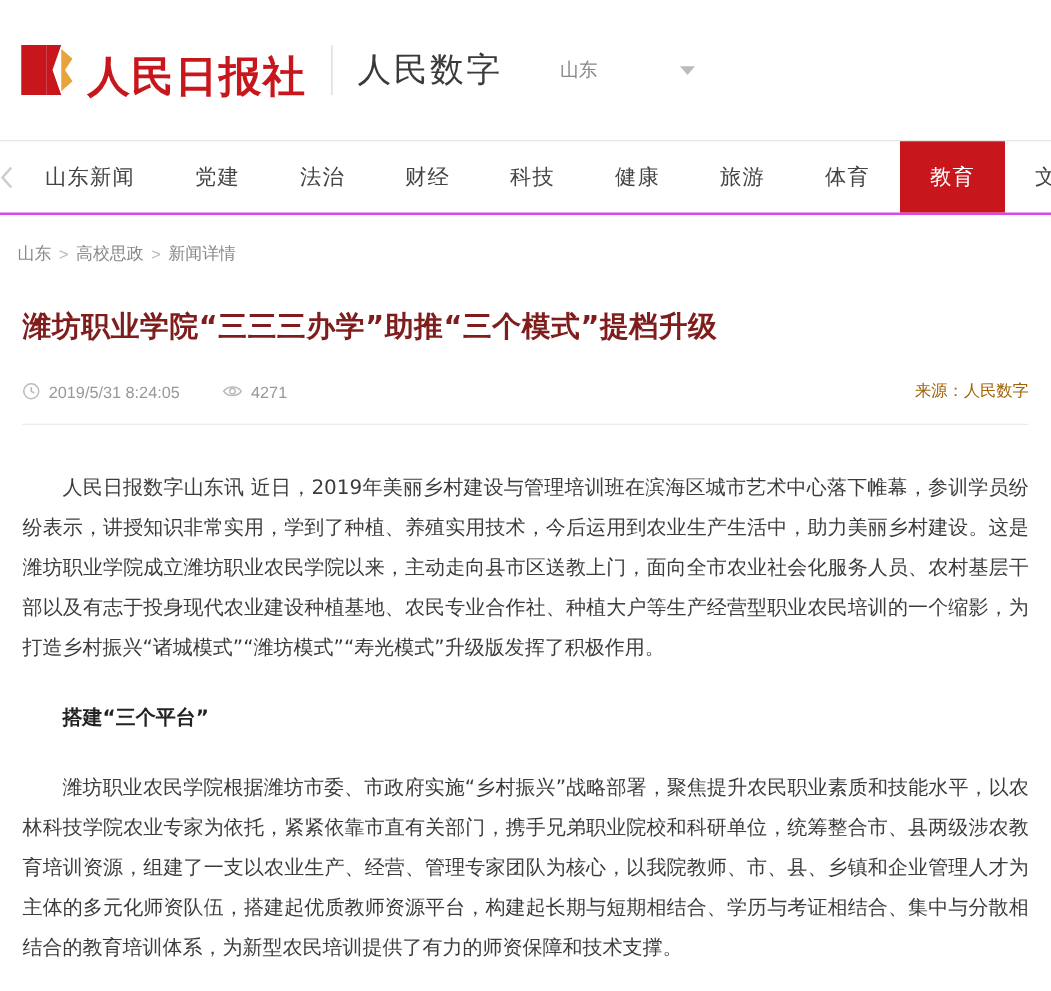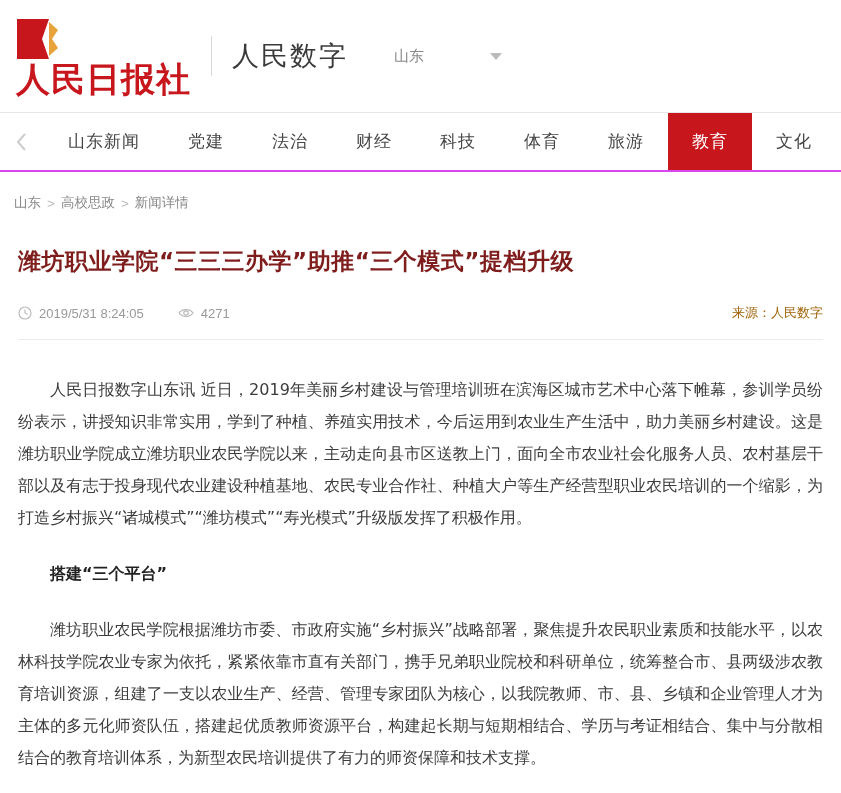--- a/index.html
+++ b/index.html
@@ -20,22 +20,21 @@
     height: 112px;
     display: flex;
     align-items: center;
     padding-left: 16px;
     box-sizing: border-box;
     background: #ffffff;
     position: relative;
   }
   .logo-block {
     display: flex;
-    align-items: flex-start;
-    flex-direction: column;
+    align-items: flex-end;
   }
   .logo-mark {
     width: 46px;
     height: 46px;
     margin-right: 8px;
     flex: none;
   }
   .logo-cn {
     font-family: "DejaVu Serif", "Liberation Serif", serif;
     font-size: 34px;
@@ -224,22 +223,23 @@
         <polyline points="9,2 2,10 9,18" fill="none" stroke="#cccccc" stroke-width="2"></polyline>
       </svg>
     </span>
   </div>
   <div class="nav-items">
     <div class="nav-item">山东新闻</div>
     <div class="nav-item">党建</div>
     <div class="nav-item">法治</div>
     <div class="nav-item">财经</div>
     <div class="nav-item">科技</div>
+    <div class="nav-item">健康</div>
+    <div class="nav-item">旅游</div>
     <div class="nav-item">体育</div>
-    <div class="nav-item">旅游</div>
     <div class="nav-item active">教育</div>
     <div class="nav-item">文化</div>
   </div>
 </div>
 
 <div class="breadcrumb">
   <span class="crumb">山东</span>
   <span class="sep">&gt;</span>
   <span class="crumb">高校思政</span>
   <span class="sep">&gt;</span>

